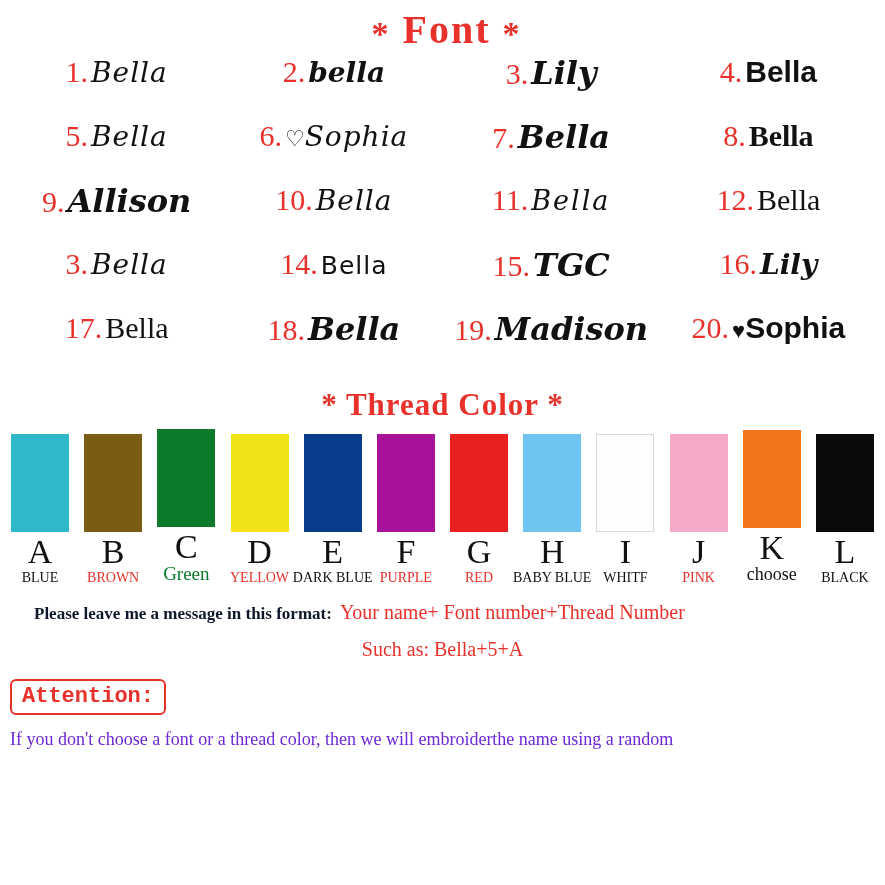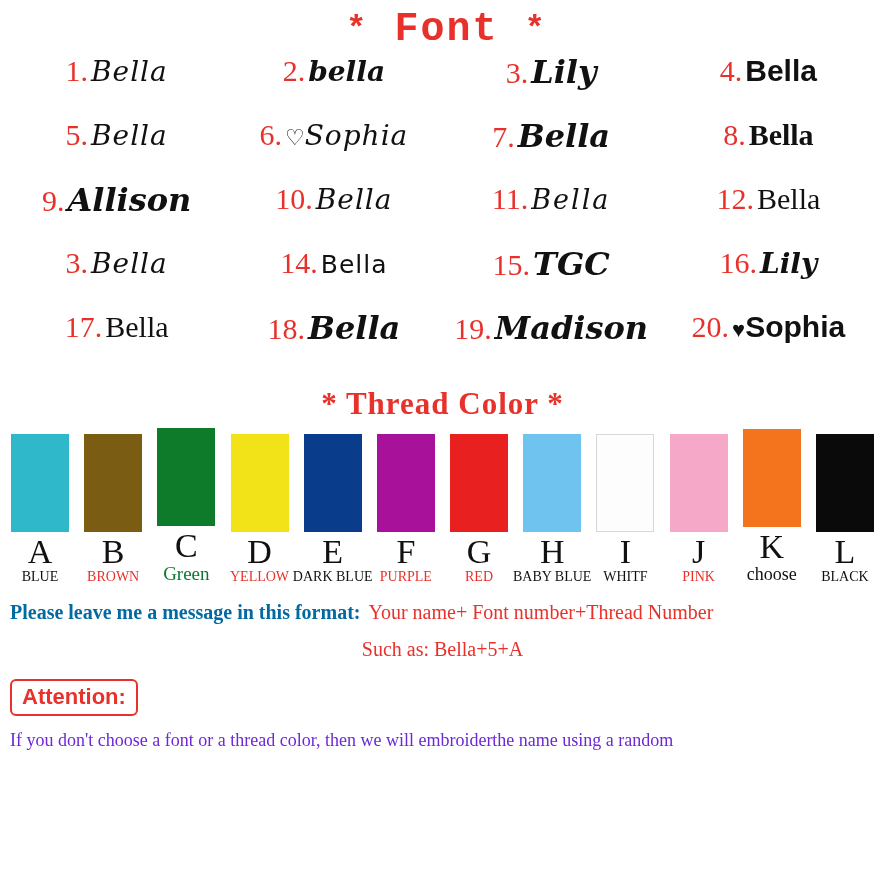--- a/index.html
+++ b/index.html
@@ -13,21 +13,21 @@
     background: #ffffff;
     font-family: "Liberation Serif", serif;
     overflow: hidden;
     position: relative;
   }
 
   
   .font-title {
     text-align: center;
     color: #e8312b;
-    font-family: Liberation Mono, monospace;
+    font-family: Liberation Serif, serif;
     font-weight: bold;
     font-size: 40px;
     letter-spacing: 2px;
     margin: 8px 0 2px 8px;
     line-height: 1.1;
   }
   .font-title .star { font-size: 34px; vertical-align: middle; }
 
   .font-grid {
     display: grid;
@@ -115,25 +115,26 @@
 
   
   .msg-line {
     margin-top: 16px;
     padding: 0 10px;
     display: flex;
     align-items: baseline;
     flex-wrap: nowrap;
   }
   .msg-bold {
-    color: #0369a1;
+    color: #0f172a;
     font-family: "Liberation Serif", serif;
     font-weight: bold;
-    font-size: 20px;
-    white-space: nowrap;
+    font-size: 17px;
+    white-space: nowrap;
+    margin-left: 24px;
   }
   .msg-rest {
     color: #e8312b;
     font-family: "Liberation Serif", serif;
     font-size: 20px;
     margin-left: 8px;
     white-space: nowrap;
   }
   .msg-example {
     color: #e8312b;
@@ -147,21 +148,21 @@
     margin-top: 18px;
   }
   .attention-box {
     display: inline-block;
     border: 2px solid #e8312b;
     border-radius: 6px;
     padding: 3px 10px 4px 10px;
   }
   .attention-text {
     color: #e8312b;
-    font-family: Liberation Sans, sans-serif;
+    font-family: Liberation Mono, monospace;
     font-weight: bold;
     font-size: 22px;
   }
   .note {
     padding: 0 10px;
     margin-top: 14px;
     color: #6d28d9;
     font-family: "Liberation Serif", serif;
     font-size: 18px;
     white-space: nowrap;

